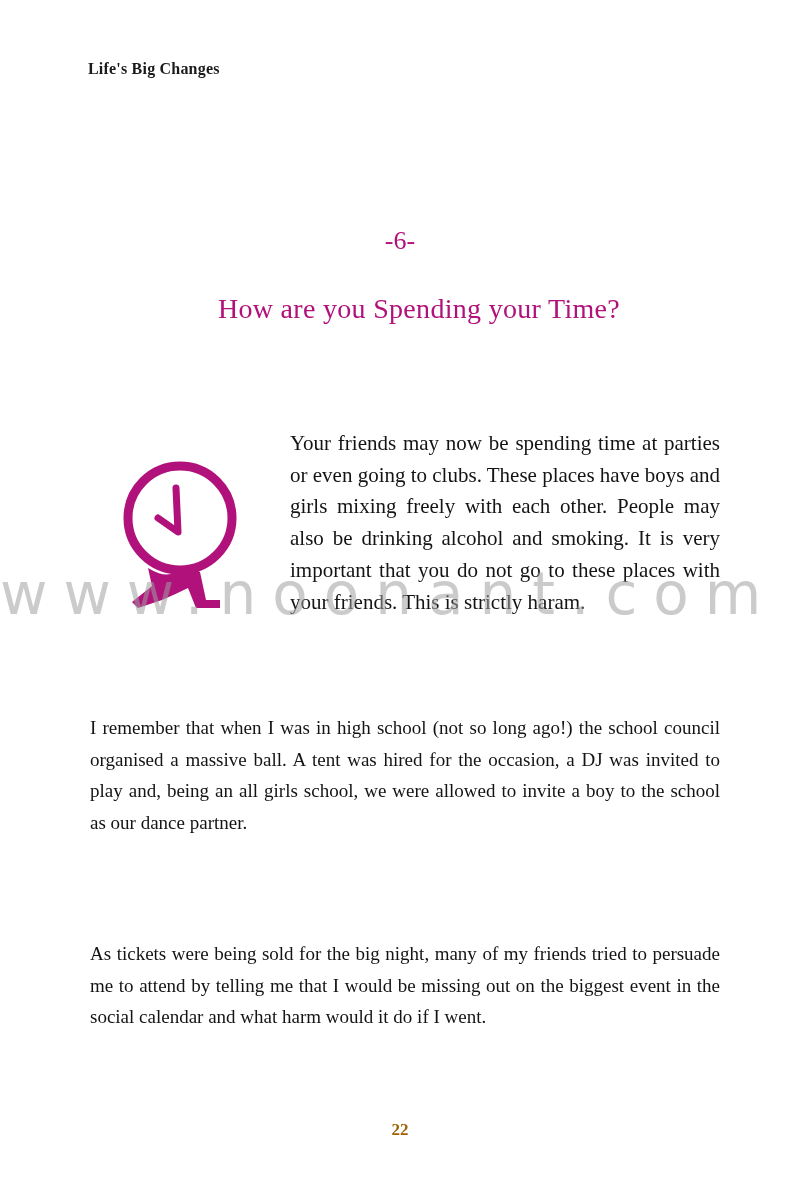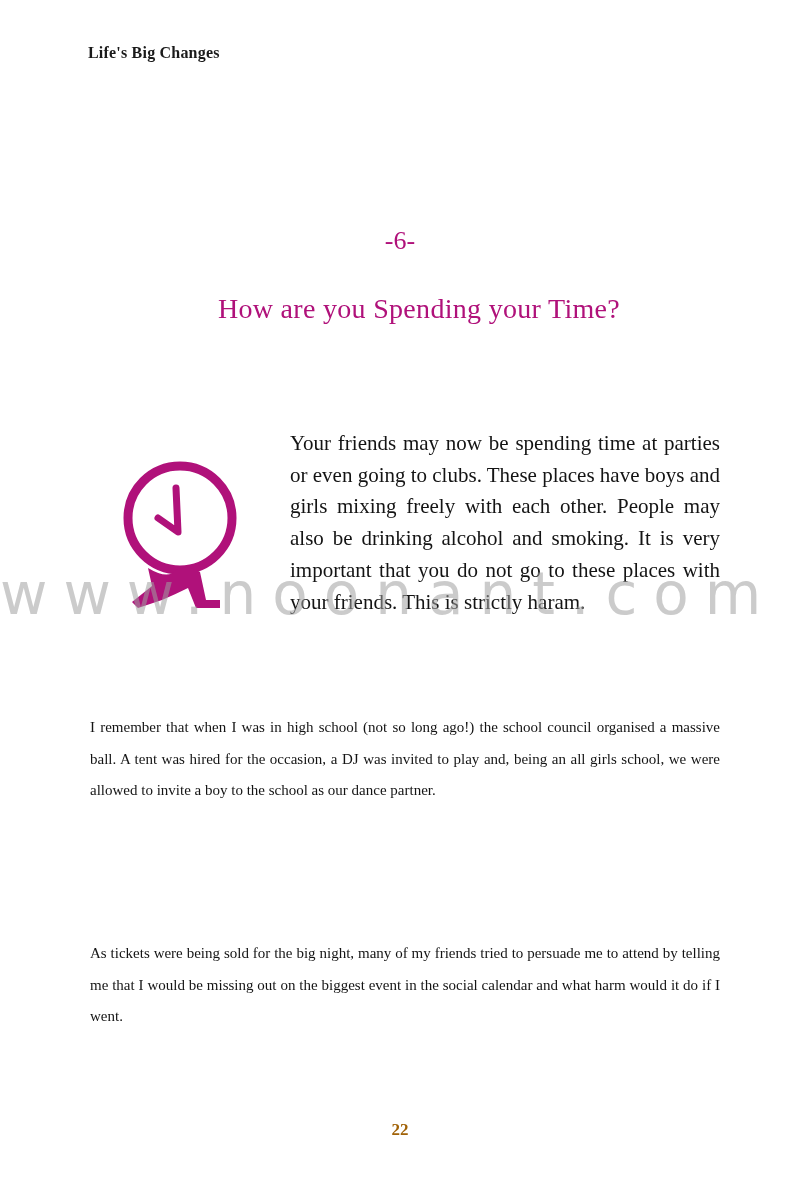--- a/index.html
+++ b/index.html
@@ -5,21 +5,21 @@
     html, body { margin: 0; padding: 0; }
     body {
       width: 800px; height: 1191px;
       background: #ffffff;
       position: relative;
       overflow: hidden;
       font-family: "Liberation Serif", "DejaVu Serif", serif;
       color: #141414;
     }
     .running-header {
-      position: absolute; left: 88px; top: 44px;
+      position: absolute; left: 88px; top: 60px;
       font-size: 16px; font-weight: bold; letter-spacing: 0.2px;
       color: #1a1a1a;
     }
     .chapter-number {
       position: absolute; left: 0; width: 800px; top: 226px;
       text-align: center; font-size: 26px; color: #b0117a;
     }
     .chapter-title {
       position: absolute; left: 0; width: 800px; top: 293px;
       text-align: center; font-size: 28px; color: #b0117a;
@@ -28,21 +28,21 @@
     }
     .clock-illustration {
       position: absolute; left: 118px; top: 460px; width: 132px; height: 160px;
     }
     .intro-paragraph {
       position: absolute; left: 290px; top: 428px; width: 430px;
       font-size: 21px; line-height: 31.7px; text-align: justify;
     }
     .body-paragraph {
       position: absolute; left: 90px; width: 630px;
-      font-size: 15px; line-height: 31.7px; text-align: justify;
+      font-size: 19px; line-height: 31.7px; text-align: justify;
     }
     .p1 { top: 712px; }
     .p2 { top: 902px; margin-top: 36px; }
     .page-number {
       position: absolute; left: 0; width: 800px; top: 1120px;
       text-align: center; font-size: 17px; font-weight: bold; color: #a16207;
     }
     .watermark {
       position: absolute; left: 0; top: 560px; width: 668px;
       font-family: "DejaVu Sans", sans-serif;

